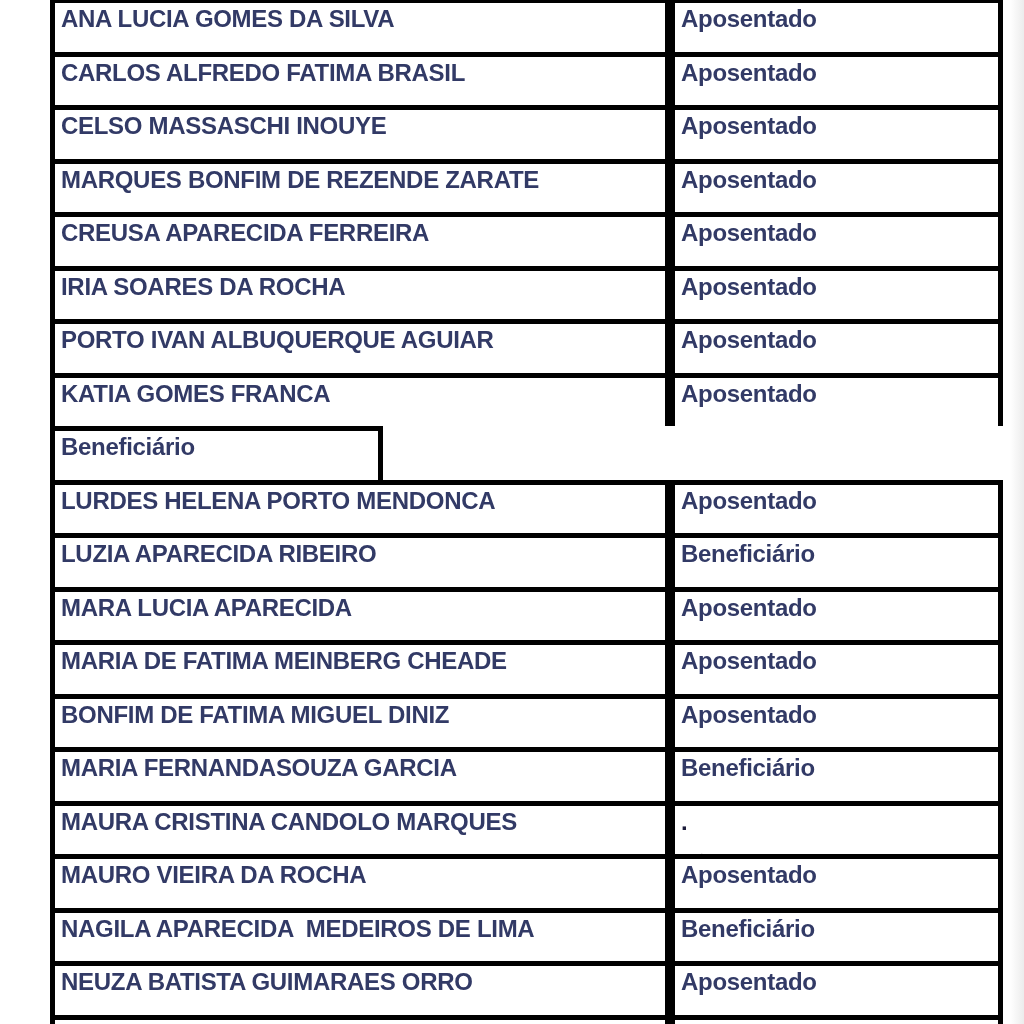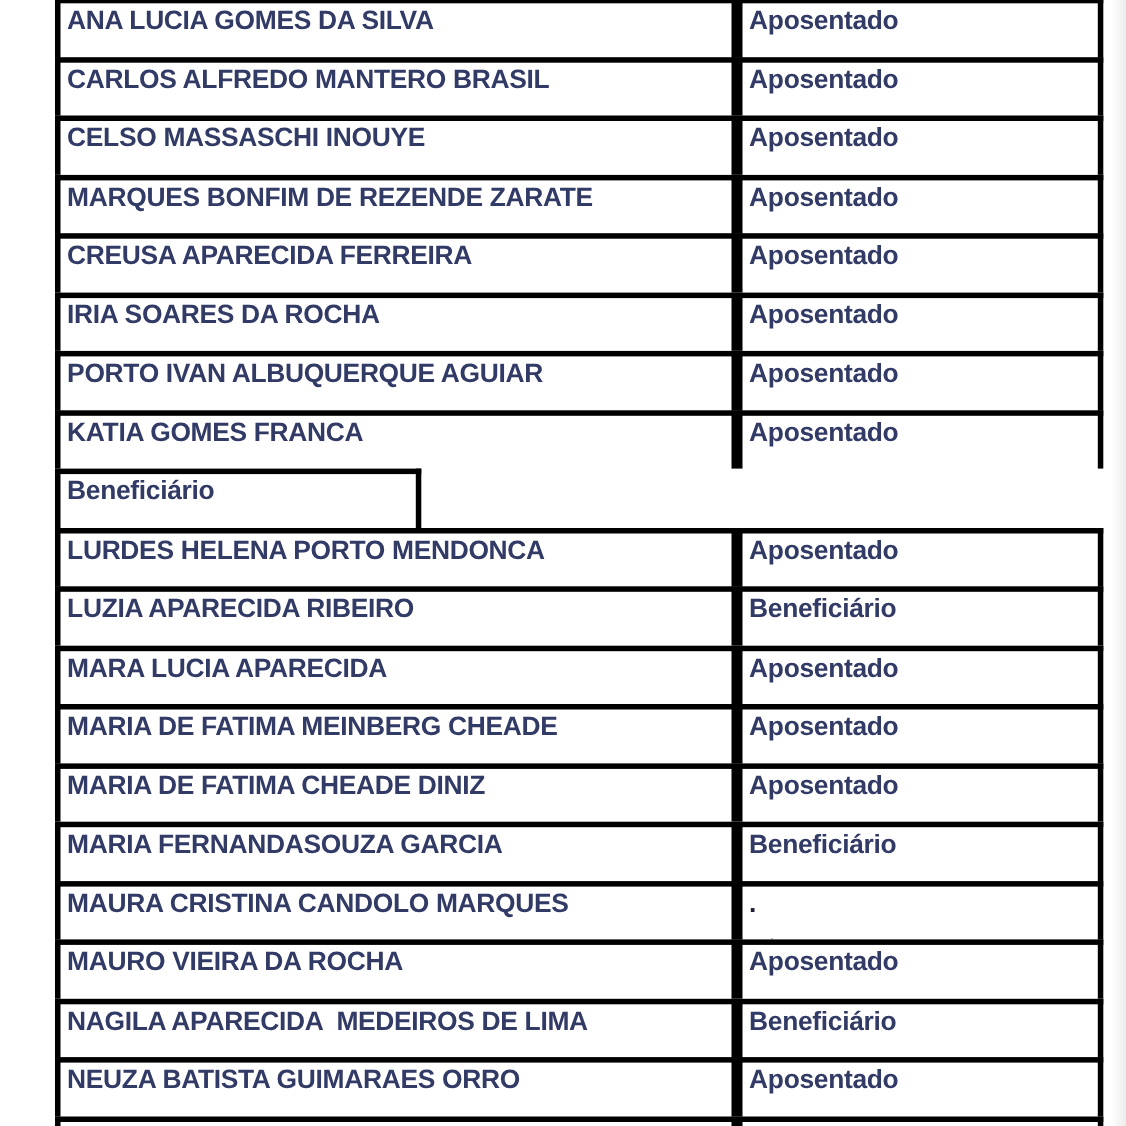--- a/index.html
+++ b/index.html
@@ -79,21 +79,21 @@
 <body>
 
 <div class="page">
   <div class="roster-table" id="roster">
   <div class="row">
     <div class="cell name-cell">ANA LUCIA GOMES DA SILVA</div>
     <div class="cell status-cell">Aposentado</div>
   </div>
 
   <div class="row">
-    <div class="cell name-cell">CARLOS ALFREDO MANTERO BRASIL</div>
+    <div class="cell name-cell">CARLOS ALFREDO FATIMA BRASIL</div>
     <div class="cell status-cell">Aposentado</div>
   </div>
 
   <div class="row">
     <div class="cell name-cell">CELSO MASSASCHI INOUYE</div>
     <div class="cell status-cell">Aposentado</div>
   </div>
 
   <div class="row">
     <div class="cell name-cell">MARQUES BONFIM DE REZENDE ZARATE</div>
@@ -138,21 +138,21 @@
     <div class="cell name-cell">MARA LUCIA APARECIDA</div>
     <div class="cell status-cell">Aposentado</div>
   </div>
 
   <div class="row">
     <div class="cell name-cell">MARIA DE FATIMA MEINBERG CHEADE</div>
     <div class="cell status-cell">Aposentado</div>
   </div>
 
   <div class="row">
-    <div class="cell name-cell">MARIA DE FATIMA CHEADE DINIZ</div>
+    <div class="cell name-cell">BONFIM DE FATIMA MIGUEL DINIZ</div>
     <div class="cell status-cell">Aposentado</div>
   </div>
 
   <div class="row">
     <div class="cell name-cell">MARIA FERNANDASOUZA GARCIA</div>
     <div class="cell status-cell">Beneficiário</div>
   </div>
 
   <div class="row">
     <div class="cell name-cell">MAURA CRISTINA CANDOLO MARQUES</div>

